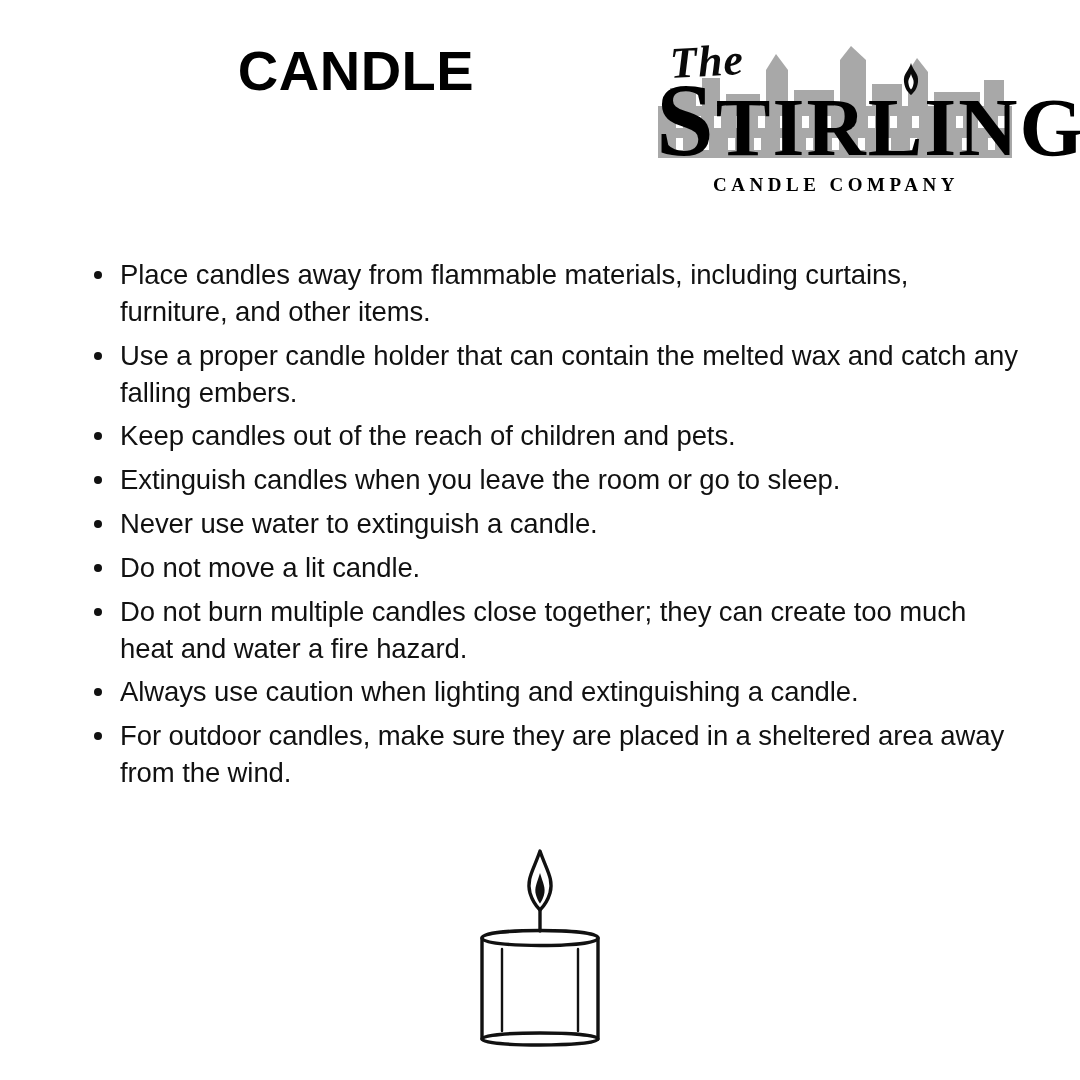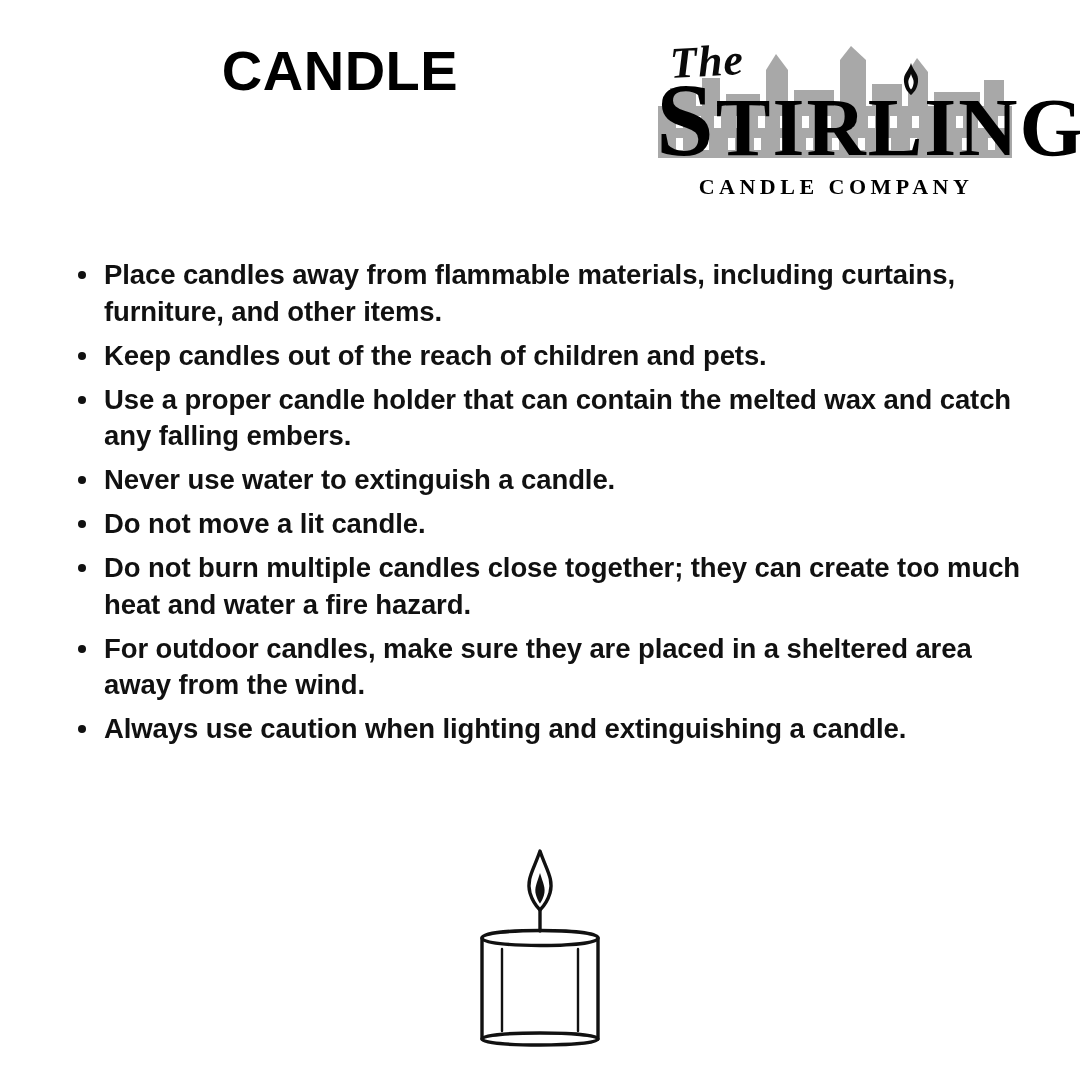--- a/index.html
+++ b/index.html
@@ -14,20 +14,21 @@
     color: #111111;
     overflow: hidden;
     position: relative;
   }
 
   .page {
     width: 1080px;
     height: 1080px;
     position: relative;
     box-sizing: border-box;
+    padding-left: 16px;
   }
 
   
   .header {
     display: flex;
     align-items: flex-start;
     justify-content: space-between;
     padding: 28px 60px 0 60px;
     box-sizing: border-box;
   }
@@ -93,21 +94,21 @@
   .logo-main .cap {
     font-size: 104px;
   }
   .logo-sub {
     position: absolute;
     left: 6px;
     top: 140px;
     width: 360px;
     text-align: center;
     font-family: "Liberation Serif", serif;
-    font-size: 22px;
+    font-size: 19px;
     letter-spacing: 4.5px;
     color: #000000;
     font-weight: bold;
     z-index: 3;
   }
   .flame-mark {
     position: absolute;
     left: 250px;
     top: 28px;
     z-index: 4;
@@ -120,21 +121,20 @@
     list-style: none;
   }
   .care-list li {
     position: relative;
     font-size: 27.5px;
     line-height: 1.34;
     color: #111111;
     margin-bottom: 7px;
     padding-left: 30px;
     letter-spacing: -0.1px;
-    font-weight: bold;
   }
   .care-list li::before {
     content: "";
     position: absolute;
     left: 4px;
     top: 14px;
     width: 8px;
     height: 8px;
     border-radius: 50%;
     background: #111111;
@@ -227,27 +227,28 @@
           <path d="M11 12 C12 16, 14 17, 13.6 21 C13.2 24.5, 12 26.5, 11 27.6 C10 26.5, 8.8 24.5, 8.4 21 C8 17, 10 16, 11 12 Z" fill="#ffffff"></path>
         </svg>
       </div>
 
       <div class="logo-sub">CANDLE COMPANY</div>
     </div>
   </div>
 
   <ul class="care-list">
     <li>Place candles away from flammable materials, including curtains, furniture, and other items.</li>
+    <li>Use a proper candle holder that can contain the melted wax and catch any falling embers.</li>
     <li>Keep candles out of the reach of children and pets.</li>
-    <li>Use a proper candle holder that can contain the melted wax and catch any falling embers.</li>
+    <li>Extinguish candles when you leave the room or go to sleep.</li>
     <li>Never use water to extinguish a candle.</li>
     <li>Do not move a lit candle.</li>
     <li>Do not burn multiple candles close together; they can create too much heat and water a fire hazard.</li>
+    <li>Always use caution when lighting and extinguishing a candle.</li>
     <li>For outdoor candles, make sure they are placed in a sheltered area away from the wind.</li>
-    <li>Always use caution when lighting and extinguishing a candle.</li>
   </ul>
 
   <div class="candle-art">
     <svg width="200" height="215" viewBox="0 0 200 215" xmlns="http://www.w3.org/2000/svg">
       <g fill="none" stroke="#111111" stroke-width="3.4" stroke-linecap="round" stroke-linejoin="round">
 
         <path d="M100 8 C106 26, 114 36, 110 50 C107 60, 103 64, 100 67 C97 64, 93 60, 90 50 C86 36, 94 26, 100 8 Z"></path>
 
         <path d="M100 30 C103 40, 106 45, 104 52 C102.5 57, 101 59, 100 60.5 C99 59, 97.5 57, 96 52 C94 45, 97 40, 100 30 Z" fill="#111111" stroke="none"></path>
 

